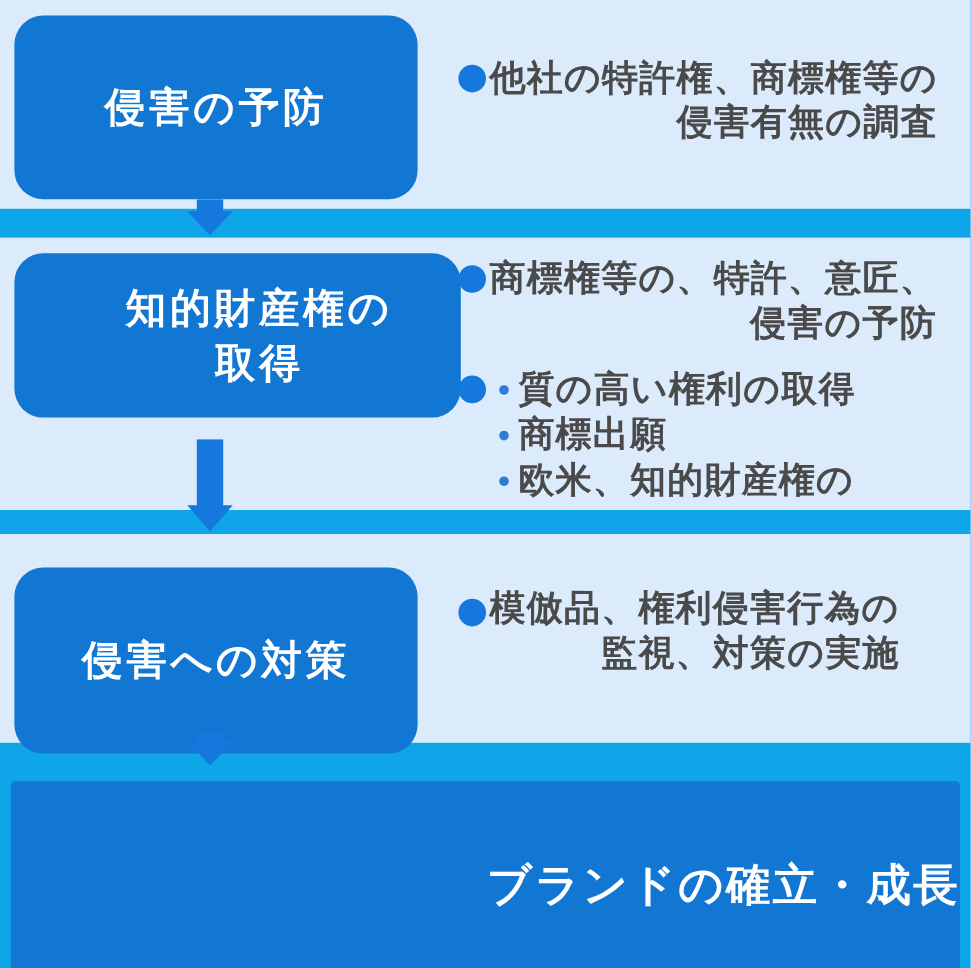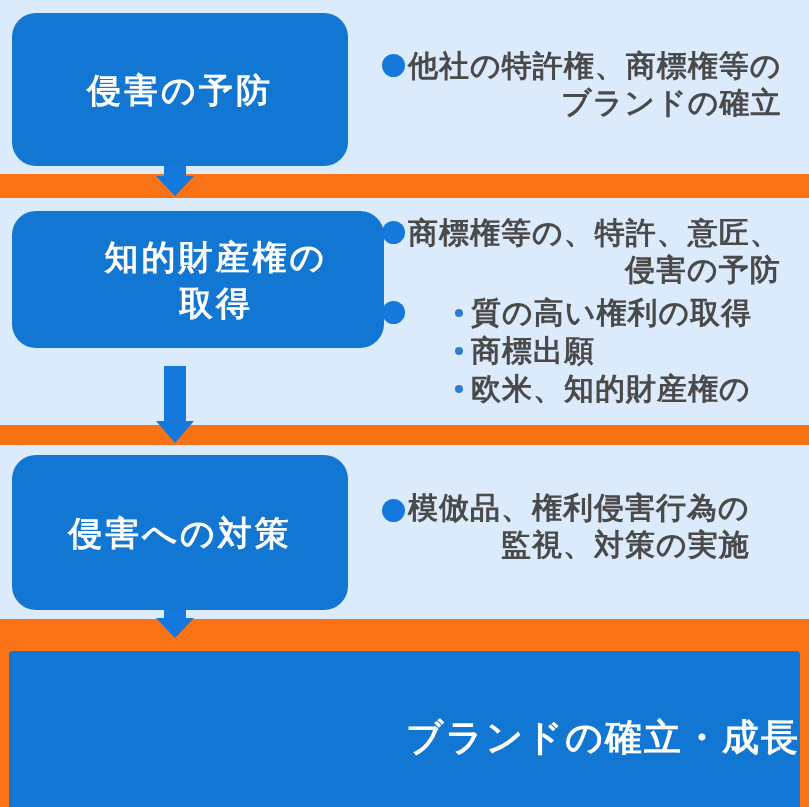--- a/index.html
+++ b/index.html
@@ -1,48 +1,48 @@
 <!DOCTYPE html>
 <html><head>
 <meta charset="utf-8">
 <style>
   html,body{margin:0;padding:0;background:#ffffff;}
   .page{
-    position:relative;width:809px;height:807px;background:#f97316;
+    position:relative;width:809px;height:807px;background:#0ea5e9;
     font-family:"Liberation Sans",sans-serif;overflow:hidden;
   }
   .band{position:absolute;left:0;width:809px;background:#dcebfb;}
   #band1{top:0;height:174px;}
   #band2{top:198px;height:227px;}
   #band3{top:445px;height:174px;}
   .step-box{
     position:absolute;left:12px;width:336px;background:#1276d3;
     border-radius:24px;display:flex;align-items:center;justify-content:center;
     text-align:center;color:#ffffff;font-weight:700;font-size:34px;
     letter-spacing:3px;line-height:46px;
   }
   #box1{top:13px;height:153px;}
   #box2{top:211px;height:137px;padding-left:36px;}
-  #box3{top:455px;height:155px;}
+  #box3{top:473px;height:155px;}
   .box-title-line{display:block;}
   .arrow{position:absolute;left:156px;}
   #arrow1{top:166px;}
   #arrow2{top:366px;}
   #arrow3{top:610px;}
   .arrow svg{display:block;}
   .arrow path,.arrow rect,.arrow polygon{fill:#1478dc;}
   .content{
     position:absolute;left:382px;width:420px;color:#4a4a4a;
     font-size:30px;font-weight:600;line-height:37px;letter-spacing:1px;
   }
   #content1{top:47px;}
   #content2{top:214px;}
   #content3{top:492px;font-family:Liberation Mono, monospace;}
   .item{display:flex;align-items:flex-start;}
-  .item + .item{margin-top:6px;gap:39px;}
+  .item + .item{margin-top:18px;}
   .bullet{
     flex:0 0 23px;width:23px;height:23px;border-radius:50%;
     background:#1478dc;margin:7px 3px 0 0;
   }
   .item-text{min-width:0;text-align:right;}
   .sub{display:flex;align-items:center;line-height:38px;}
   .dot{flex:0 0 8px;width:8px;height:8px;border-radius:50%;background:#2e7cd6;margin:0 8px 0 8px;}
   .result-box{
     position:absolute;left:9px;top:651px;width:791px;height:173px;
     background:#1276d3;border-radius:4px;
@@ -89,21 +89,21 @@
       <rect x="8" y="0" width="22" height="10"></rect>
       <polygon points="0,8 38,8 19,28"></polygon>
     </svg>
   </div>
 
   <div class="content" id="content1">
     <div class="item">
       <span class="bullet"></span>
       <div class="item-text">
         <div>他社の特許権、商標権等の</div>
-        <div>ブランドの確立</div>
+        <div>侵害有無の調査</div>
       </div>
     </div>
   </div>
 
   <div class="content" id="content2">
     <div class="item">
       <span class="bullet"></span>
       <div class="item-text">
         <div>商標権等の、特許、意匠、</div>
         <div>侵害の予防</div>

